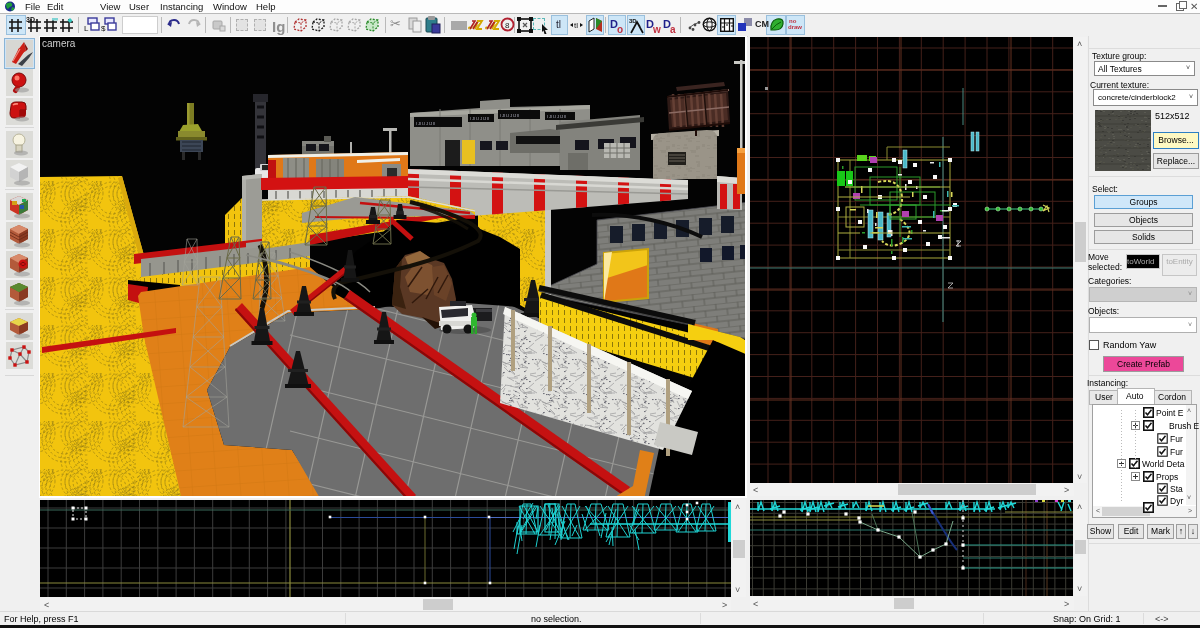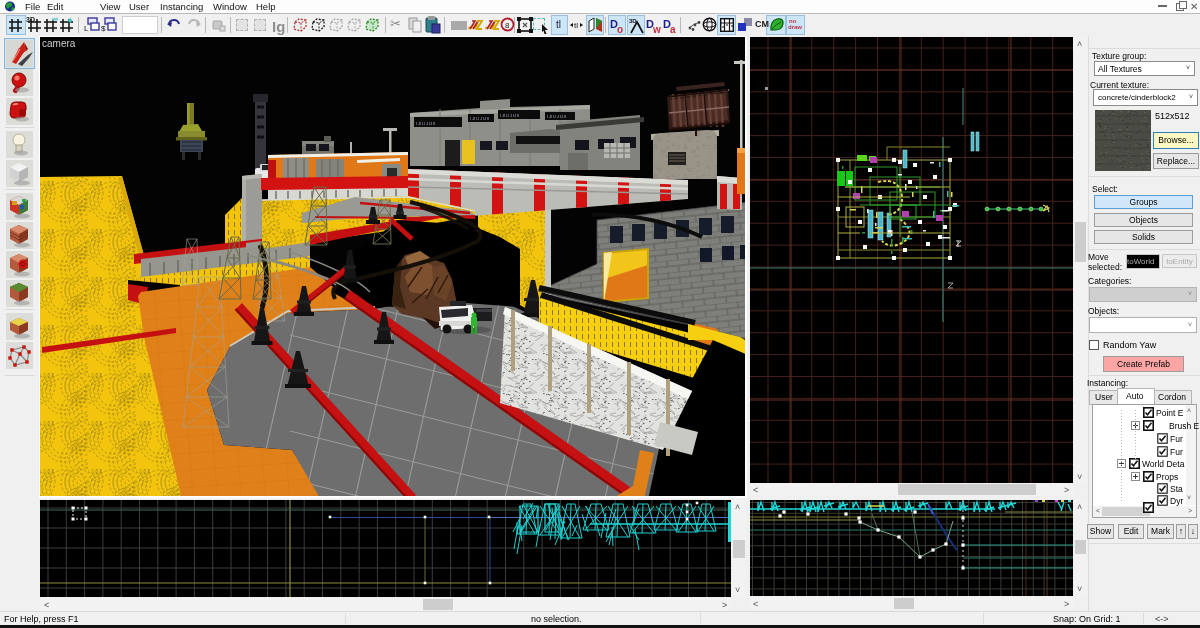--- a/index.html
+++ b/index.html
@@ -1233,30 +1233,30 @@
 <div class="abs" style="left:1153px;top:132px;width:46px;height:17px;background:#fef9c3;border:1.5px solid #2d7fc4;box-sizing:border-box;font-size:8.5px;text-align:center;line-height:14px;">Browse...</div>
 <div class="abs" style="background:#e6e6e6;border:1px solid #9c9c9c;box-sizing:border-box;font-size:8.5px;text-align:center;line-height:14px;left:1153px;top:153px;width:46px;height:16px;">Replace...</div>
 <div class="abs" style="left:1088px;top:176px;width:112px;height:1px;background:#dcdcdc;"></div>
 <div class="abs lbl" style="left:1092px;top:184px;">Select:</div>
 <div class="abs" style="left:1094px;top:195px;width:99px;height:14px;background:#cfe7f9;border:1px solid #5a9fd4;box-sizing:border-box;font-size:8.5px;text-align:center;line-height:12px;">Groups</div>
 <div class="abs" style="left:1094px;top:213px;width:99px;height:14px;background:#e6e6e6;border:1px solid #9c9c9c;box-sizing:border-box;font-size:8.5px;text-align:center;line-height:12px;">Objects</div>
 <div class="abs" style="left:1094px;top:230px;width:99px;height:14px;background:#e6e6e6;border:1px solid #9c9c9c;box-sizing:border-box;font-size:8.5px;text-align:center;line-height:12px;">Solids</div>
 <div class="abs" style="left:1088px;top:249px;width:112px;height:1px;background:#dcdcdc;"></div>
 <div class="abs lbl" style="left:1088px;top:252px;">Move<br>selected:</div>
 <div class="abs" style="left:1126px;top:254px;width:34px;height:15px;background:#000000;border:1px solid #c6c6c6;box-sizing:border-box;font-size:8px;text-align:left;line-height:13px;color:#ababab;">toWorld</div>
-<div class="abs" style="left:1162px;top:254px;width:35px;height:14px;background:#ececec;border:1px solid #c6c6c6;box-sizing:border-box;font-size:8px;text-align:center;line-height:13px;color:#ababab;">toEntity</div>
+<div class="abs" style="left:1162px;top:254px;width:35px;height:22px;background:#ececec;border:1px solid #c6c6c6;box-sizing:border-box;font-size:8px;text-align:center;line-height:13px;color:#ababab;">toEntity</div>
 <div class="abs lbl" style="left:1088px;top:276px;">Categories:</div>
 <div class="abs" style="left:1089px;top:287px;width:108px;height:15px;background:#cfcfcf;border:1px solid #b5b5b5;box-sizing:border-box;"></div>
 <div class="abs" style="left:1188px;top:290px;font-size:7px;color:#8a8a8a;">˅</div>
 <div class="abs lbl" style="left:1088px;top:306px;">Objects:</div>
 <div class="abs" style="left:1089px;top:317px;width:108px;height:16px;background:#fff;border:1px solid #b0b0b0;box-sizing:border-box;"></div>
 <div class="abs" style="left:1188px;top:321px;font-size:7px;color:#777;">˅</div>
 <div class="abs" style="left:1089px;top:340px;width:10px;height:10px;background:#fff;border:1px solid #555;box-sizing:border-box;"></div>
 <div class="abs lbl" style="left:1103px;top:340px;font-size:9px;">Random Yaw</div>
-<div class="abs" style="left:1103px;top:356px;width:81px;height:16px;background:#fca5a5;border:1px solid #9c9c9c;box-sizing:border-box;font-size:8.5px;text-align:center;line-height:14px;">Create Prefab</div>
+<div class="abs" style="left:1103px;top:356px;width:81px;height:16px;background:#ec4899;border:1px solid #9c9c9c;box-sizing:border-box;font-size:8.5px;text-align:center;line-height:14px;">Create Prefab</div>
 <div class="abs" style="left:1088px;top:375px;width:112px;height:1px;background:#dcdcdc;"></div>
 <div class="abs lbl" style="left:1087px;top:378px;">Instancing:</div>
 <div class="abs" style="left:1089px;top:390px;width:103px;height:15px;background:#e8e8e8;border:1px solid #b5b5b5;box-sizing:border-box;"></div>
 <div class="abs" style="left:1117px;top:388px;width:38px;height:17px;background:#fff;border:1px solid #b5b5b5;border-bottom:none;box-sizing:border-box;"></div>
 <div class="abs lbl" style="left:1095px;top:392px;">User</div>
 <div class="abs lbl" style="left:1126px;top:391px;">Auto</div>
 <div class="abs lbl" style="left:1158px;top:392px;">Cordon</div>
 <div class="abs" style="left:1092px;top:404px;width:105px;height:114px;background:#fff;border:1px solid #a0a0a0;box-sizing:border-box;"></div>
 <div class="abs" style="left:1186px;top:405px;width:10px;height:100px;background:#f3f3f3;"></div>
 <div class="abs" style="left:1187px;top:407px;font-size:7px;color:#555;">˄</div>

